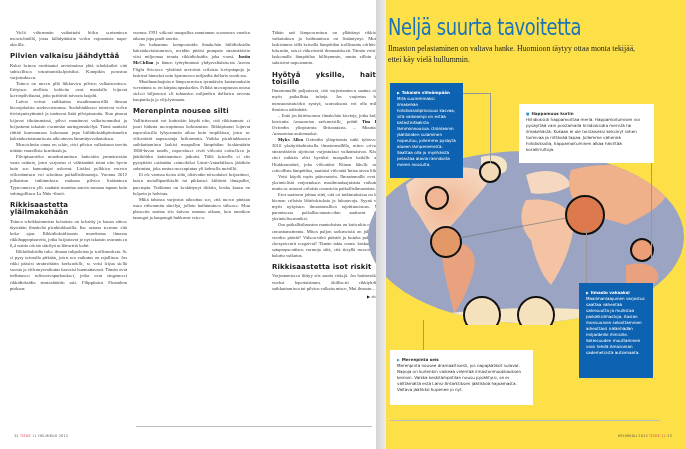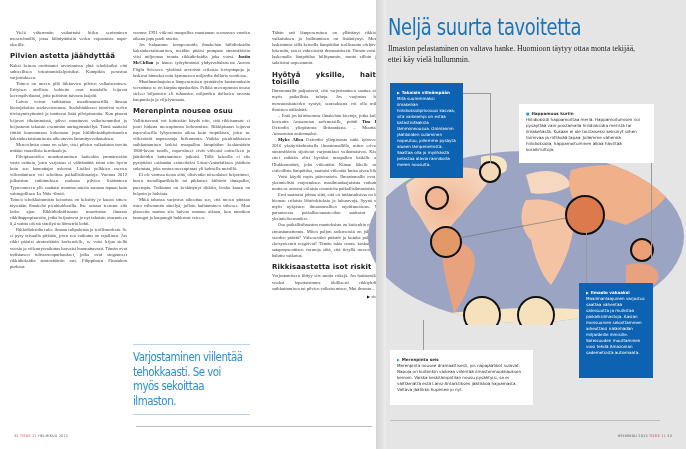--- a/index.html
+++ b/index.html
@@ -1,21 +1,21 @@
 <!DOCTYPE html>
 <html><head>
 <meta charset="utf-8">
 <style>
   * { box-sizing: border-box; margin: 0; padding: 0; }
   html, body { width: 686px; height: 449px; overflow: hidden; background: #fff; }
   body { position: relative; font-family: "Liberation Serif", serif; color: #333; }
 
   .spread { position: absolute; inset: 0; display: flex; }
   .page-left { position: relative; width: 376px; height: 449px; background: #fff; }
-  .page-right { position: relative; width: 310px; height: 449px; background: #e5e5e5; }
+  .page-right { position: relative; width: 310px; height: 449px; background: #fde047; }
   .gutter { position: absolute; left: 376px; top: 0; width: 10px; height: 449px;
     background: linear-gradient(to right, #d4d4d4, #ececec); }
 
   .col { position: absolute; top: 30px; width: 117px; font-size: 4.6px; line-height: 6.1px;
     text-align: justify; color: #3a3a3a; }
   .col1 { left: 10px; }
   .col2 { left: 133px; }
   .col3 { left: 256px; margin-left: 16px; }
   .col p { text-indent: 6px; margin: 0; }
   .col p.noindent { text-indent: 0; }
@@ -65,43 +65,41 @@
 </style>
 </head>
 <body>
 
 <div class="spread">
 
   <div class="page-left">
 
     <div class="col col1">
       <p>Vielä vähemmän vaikuttaisi hiilen sentaminen menetelmällä, jossa kiihdyttäisiin veden vajoamista napa-alueilla.</p>
-      <h3>Pilvien astetta jäähdyttää</h3>
+      <h3>Pilvien valkaisu jäähdyttää</h3>
       <p class="noindent">Kaksi keinoa osoittautui arvioinnissa yhtä tehokkaiksi että suhteellisen toteuttamiskelpoisiksi. Kumpikin perustuu varjostukseen.</p>
       <p>Toinen on meren pllä liikkuvien pilvien valkaiseminen. Erityisen otollisia kohteita ovat matalalla leijuvat kerrospilvilautat, joita peittävät taivasta laajalti.</p>
       <p>Laivat voivat suihkuttaa maailmanmerillä ilmaan hienojakoista suolavesisumua. Suolahiukkaset toimivat veden tiivistymisytiminä ja tuottavat lisää pilvipisaroita. Kun pisarat leijuvat tiheämmässä, pilvet muuttuvat valkoisemmiksi ja heijastavat takaisin enemmän auringonsäteilyä. Tämä saattaisi riittää kumoamaan kokonaan jopa hiilidioksidipitoisuuden kaksinkertaistumisesta aiheutuvan lämmitysvaikutuksen.</p>
       <p>Menetelmän etuna on sekin, ettei pilvien valkaisuun tarvita mitään vaarallisia kemikaaleja.</p>
       <p>Pilvipisaroiden muodostuminen kuitenkin ymmärretään vasta osittain, joten varjostus ei välttämättä toimi niin hyvin kuin sen kannattajat uskovat. Lisäksi pelkkien merten viilentäminen voi sekoittaa paikallisilmastoja. Vuonna 2012 julkaistun tutkimuksen mukaan pilvien lisääminen Tyynenmeren ylle saattaisi muuttaa sateita samaan tapaan kuin vahingollinen La Niña -ilmiö.</p>
+      <h3>Rikkisaastetta yläilmakehään</h3>
       <p class="noindent">Toinen tehokkaimmista keinoista on keksitty jo kauan sitten: täytetään ilmakehä pienhiukkasilla. Itse asiassa teemme sitä koko ajan. Rikkidioksidisaaste muodostaa ilmassa rikkihappopisaroita, jotka heijastavat jo nyt takaisin avaruuteen 0,4 wattia edestä säteilyä neliömetriä kohti.</p>
       <p>Rikkidioksidia tulee ilmaan tulipaloista ja teollisuudesta. Se ei pysy taivaalla pitkään, joten sen vaikutus on rajallinen. Jos rikki pääsisi stratosfäärin korkeudelle, se voisi leijua siellä vuosia ja viilennysvaikutus kasvaisi huomattavasti. Tämän ovat todistaneet tulivuorenpurkaukset, jotka ovat singonneet rikkidioksidia stratosfääriin asti. Filippiinien Pinatubon purkaus</p>
     </div>
 
     <div class="col col2">
       <p class="noindent">vuonna 1991 viilensi maapalloa muutaman seuraavan vuoden aikana jopa puoli astetta.</p>
       <p><span>Jos haluamme kompensoida ilmakehän hiilidioksidin kaksinkertaistumisen, meidän pitäisi pumpata stratosfääriin viisi miljoonaa tonnia rikkidioksidia joka vuosi. </span><b>Justin McClellan</b><span> ja hänen työryhmänsä yhdysvaltalaisesta Aurora Flight Sciences -yhtiöstä arvioivat erilaisia levitystapoja ja laskivat hinnaksi noin kymmenen miljardia dollaria vuodessa.</span></p>
       <p>Maailmanlaajuisen lämpenemisen tyrmäävän kustannuksiin verrattuna se on kärpäsenpaskarkin. Pelkkä merenpinnan nousu sieleer biljoonien eli tuhansien miljardien dollarien arvosta kaupunkeja ja viljelysmaata.</p>
-      <h3>Merenpinta nousee osuu</h3>
+      <h3>Merenpinta nousee silti</h3>
       <p class="noindent">Vallitettavasti voi kuitenkin käydä niin, että rikkisumute ei juuri hidasta merenpinnan kohoamista. Rikkipisarat leijuvat napa-alueilla lyhyemmän aikaa kuin tropiikissa, joten ne viilentävät napaseutuja heikommin. Vaikka pienhiukkasten suihkuttaminen laskisi maapallon lämpötilan keskimäärin 1800-luvun tasolle, napa-alueet eivät viilenisi entiselleen ja jäätiköiden kutistuminen jatkuisi. Tällä keinolla ei siis pystyttäisi estämään esimerkiksi Länsi-Antarktiksen jäätikön sulamista, joka nostaa merenpintaa yli kolmella metrillä.</p>
       <p>Ei ole varmaa tietoa siitä, olisivatko toisenlaiset heijastimet, kuten metallipartikkelit tai pikkuiset kiiltävät ilmapallot, parempia. Tutkimus on keskittynyt rikkiin, koska kaasu on helpoin ja halvinta.</p>
       <p>Mikä tahansa varjostus aiheuttaa sen, että meren pintaan osuu vähemmän säteilyä, jolloin haihtuminen vähenee. Muu planeetta saattaa siis kuivua samaan aikaan, kun rannikon tasangot ja kaupungit hukkuvat veteen.</p>
     </div>
 
-    <div class="pullquote">
-      <div>Varjostaminen viilentää tehokkaasti. Se voi myös sekoittaa ilmaston.</div>
-    </div>
 
     <div class="col col3">
       <p class="noindent">Tähän asti lämpeneminen on yllättänyt rikkisaasteen vaikutuksen ja haihtuminen on lisääntynyt. Mutta jos laskisimme tällä keinolla lämpötilan teollisuutta edeltävän ajan lukemiin, sateet vähenisivät dramaattisesti. Tämän voisi välttää laskemalla lämpötilaa hillitymmin, mutta silloin jäätiköt sulaisivat nopeammin.</p>
       <h3>Hyötyä yksille, haittaa toisille</h3>
       <p class="noindent">Ilmastomallit paljastavat, että varjostaminen saattaa aiheuttaa myös paikallisia tuhoja. Jos varjostus häiritsee monsuunisateiden syntyä, seurauksena voi olla miljardien ihmisten nälänhätä.</p>
       <p><span>– Entä jos häiritsemme ilmakehän kiertoja, jotka kuljettavat kosteutta Amazonian sademetsille, pohtii </span><b>Tim Palmer</b><span> Oxfordin yliopistosta Britanniasta. – Muuttaisimme Amazonian autiomaaksi.</span></p>
       <p><b>Myles Allen</b><span> Oxfordin yliopistosta tutki työtovereineen 2010 yksityiskohtaisella ilmastomallilla, miten erivahvuiset stratosfääriin sijoitetut varjostukset vaikuttaisivat. Kävi ilmi, ettei mikään olisi hyväksi maapallon kaikille alueille. Hiukkasmäärä, joka viilentäisi Kiinan lähelle mukavaa esiteollista lämpötilaa, saattaisi viilentää Intiaa aivan liikaa.</span></p>
       <p>Voisi käydä myös päinvastoin. Ilmastomallit ovat melko yksimielisiä varjostuksen maailmanlaajuisista vaikutuksista, mutta ne antavat erilaisia ennusteita paikallisilmastoista.</p>
       <p>Erot saattavat johtua siitä, että eri tutkimuksissa on käytetty hieman erilaisia lähtöoletuksia ja lukuarvoja. Syynä voi olla myös nykyisten ilmastomallien rajoittuneisuus. Mallien parantaessa paikallisennusteetkin saattavat muuttua yksimielisemmiksi.</p>
       <p>Osa paikallisilmaston muutoksista on kuitenkin olennaisesti ennustamattomia. Miten paljon sademetsää on jäljellä sadan vuoden päästä? Väheneväkö päästöt ja kuinka paljon? Miten ekosysteemit reagoivat? Tämän takia emme koskaan voi olla satapropsenttisen varmoja siitä, että tietyllä menetelmällä on haluttu vaikutus.</p>

